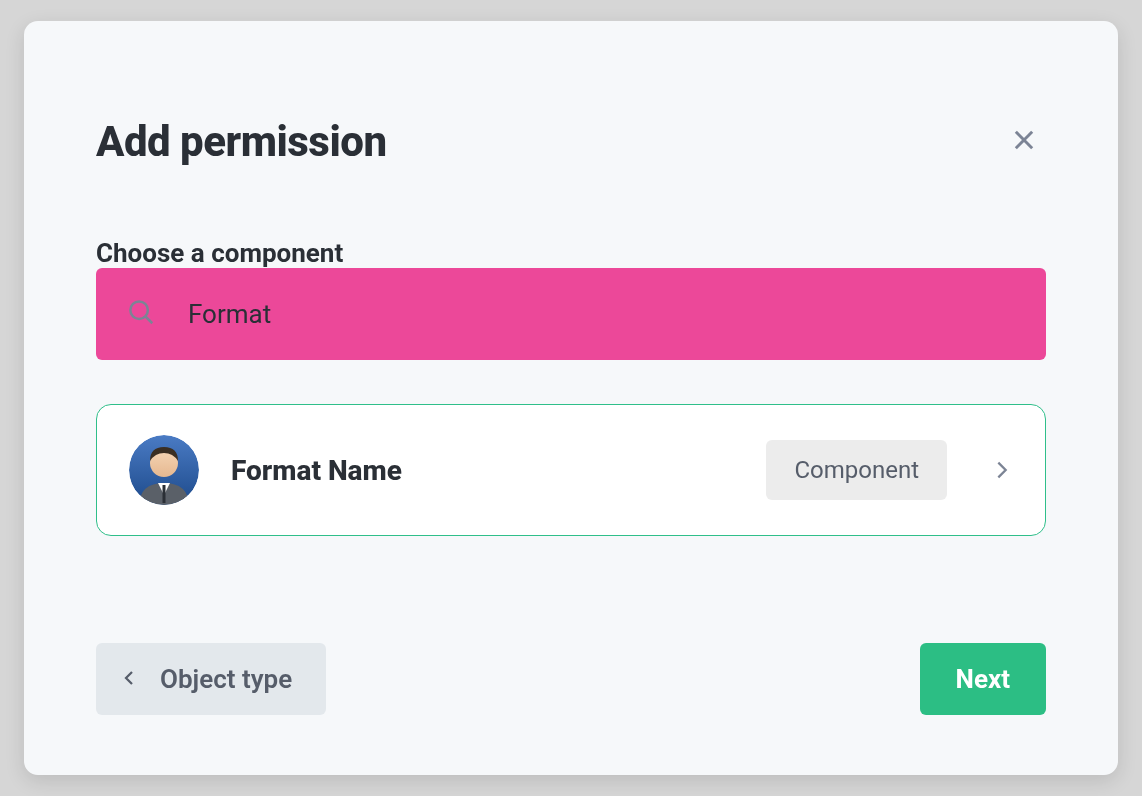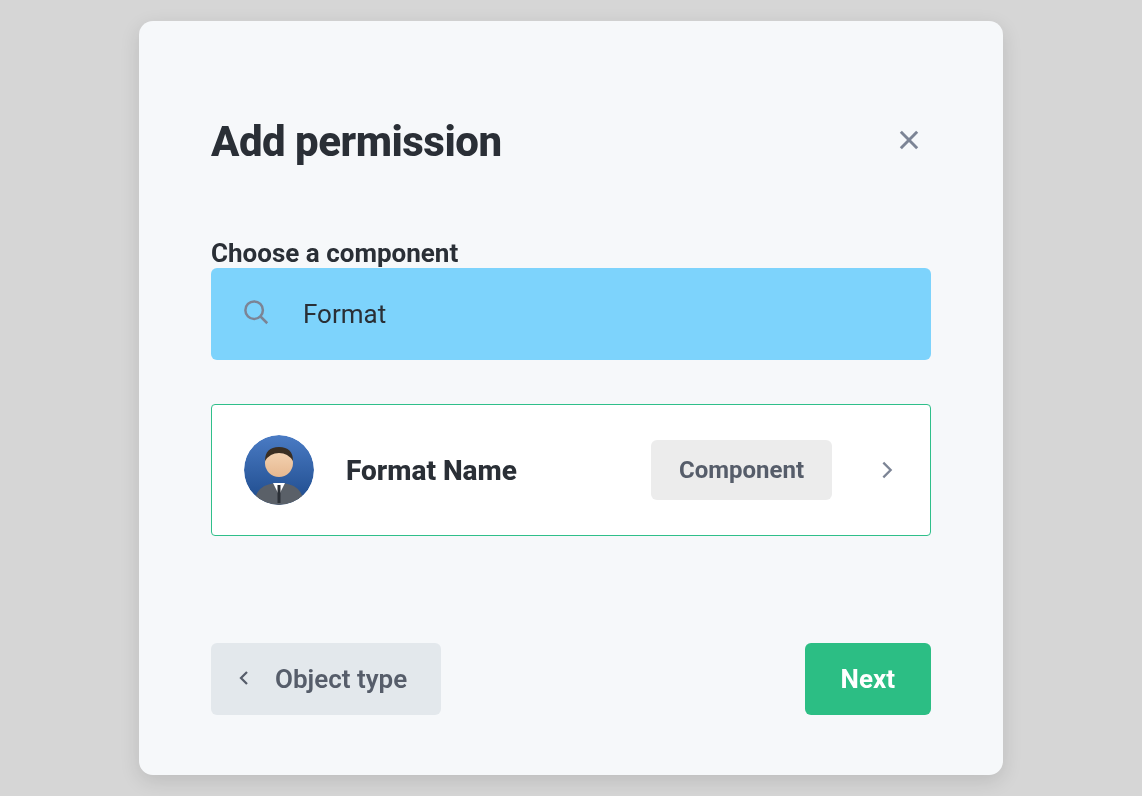--- a/index.html
+++ b/index.html
@@ -12,21 +12,21 @@
       background: #d6d6d6;
       width: 1142px;
       height: 796px;
       display: flex;
       align-items: center;
       justify-content: center;
       overflow: hidden;
     }
     .modal {
       background: #f6f8fa;
-      width: 864px;
+      width: 1094px;
       height: 754px;
       border-radius: 14px;
       box-shadow: 0 6px 20px rgba(0,0,0,0.12);
       padding: 96px 72px 60px 72px;
       position: relative;
       display: flex;
       flex-direction: column;
     }
     .modal-header {
       display: flex;
@@ -55,21 +55,21 @@
       stroke: #7c8495;
       stroke-width: 2.5;
     }
     .section-label {
       font-size: 26px;
       font-weight: 700;
       color: #2a2f36;
       margin-top: 72px;
     }
     .search-box {
-      background: #7dd3fc;
+      background: #ec4899;
       border-radius: 6px;
       height: 92px;
       display: flex;
       align-items: center;
       padding: 16px 30px;
     }
     .search-box svg {
       width: 30px;
       height: 30px;
       stroke: #7c8495;
@@ -84,21 +84,21 @@
       font-size: 26px;
       color: #2a2f36;
       margin-left: 32px;
       flex: 1;
       font-family: inherit;
     }
     .result-item {
       margin-top: 44px;
       background: #ffffff;
       border: 1px solid #2fbf8a;
-      border-radius: 4px;
+      border-radius: 15px;
       height: 132px;
       display: flex;
       align-items: center;
       padding: 8px 32px;
       cursor: pointer;
     }
     .avatar {
       width: 70px;
       height: 70px;
       border-radius: 50%;
@@ -116,21 +116,21 @@
       margin-left: 32px;
       font-size: 28px;
       font-weight: 800;
       color: #2a2f36;
       flex: 1;
     }
     .badge {
       background: #ececec;
       color: #565d6a;
       font-size: 24px;
-      font-weight: 700;
+      font-weight: 400;
       padding: 16px 28px;
       border-radius: 6px;
     }
     .chevron-right {
       margin-left: 44px;
       display: flex;
       align-items: center;
     }
     .chevron-right svg {
       width: 22px;

